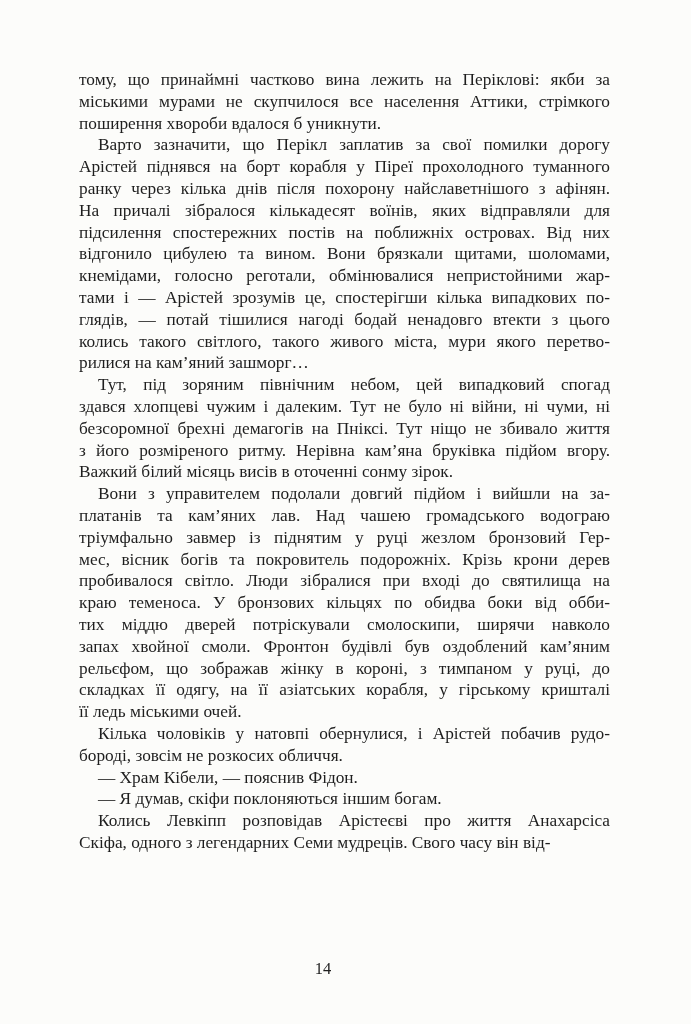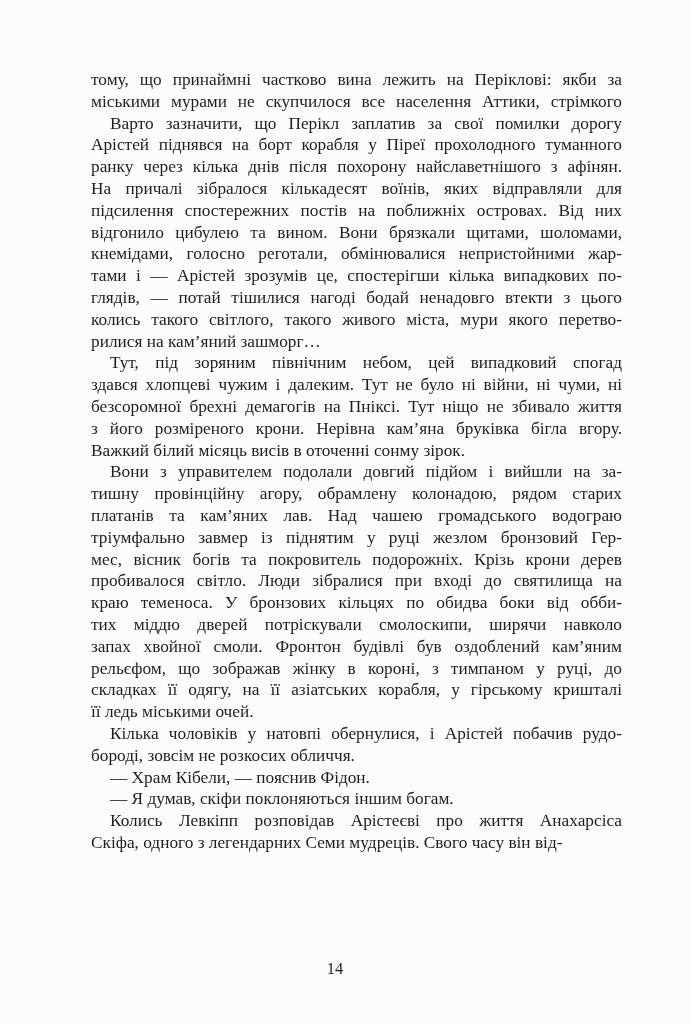--- a/index.html
+++ b/index.html
@@ -12,21 +12,20 @@
     background: var(--paper, #fcfcfa);
     overflow: hidden;
   }
   .book-page {
     position: relative;
     width: 634px;
     height: 1024px;
     background: var(--paper, #fcfcfa);
     color: var(--ink, #1e1e1e);
     font-family: "Liberation Serif", "DejaVu Serif", serif;
-    margin-left: 12px;
     -webkit-font-smoothing: antialiased;
   }
   .text-block {
     position: absolute;
     left: 79px;
     top: 69px;
     width: 531px;
   }
   .paragraph { margin: 0; }
   .line {
@@ -49,44 +48,44 @@
   }
 </style>
 </head>
 <body>
 
 <div class="book-page">
   <div class="text-block" id="text-block">
       <div class="paragraph">
         <div class="line">тому, що принаймні частково вина лежить на Періклові: якби за</div>
         <div class="line">міськими мурами не скупчилося все населення Аттики, стрімкого</div>
+        <div class="line plast">поширення хвороби вдалося б уникнути.</div>
       </div>
       <div class="paragraph">
         <div class="line indent">Варто зазначити, що Перікл заплатив за свої помилки дорогу</div>
         <div class="line">Арістей піднявся на борт корабля у Піреї прохолодного туманного</div>
         <div class="line">ранку через кілька днів після похорону найславетнішого з афінян.</div>
         <div class="line">На причалі зібралося кількадесят воїнів, яких відправляли для</div>
         <div class="line">підсилення спостережних постів на поближніх островах. Від них</div>
         <div class="line">відгонило цибулею та вином. Вони брязкали щитами, шоломами,</div>
         <div class="line">кнемідами, голосно реготали, обмінювалися непристойними жар-</div>
         <div class="line">тами і — Арістей зрозумів це, спостерігши кілька випадкових по-</div>
         <div class="line">глядів, — потай тішилися нагоді бодай ненадовго втекти з цього</div>
         <div class="line">колись такого світлого, такого живого міста, мури якого перетво-</div>
         <div class="line plast">рилися на кам’яний зашморг…</div>
       </div>
       <div class="paragraph">
         <div class="line indent">Тут, під зоряним північним небом, цей випадковий спогад</div>
         <div class="line">здався хлопцеві чужим і далеким. Тут не було ні війни, ні чуми, ні</div>
         <div class="line">безсоромної брехні демагогів на Пніксі. Тут ніщо не збивало життя</div>
-        <div class="line">з його розміреного крони. Нерівна кам’яна бруківка бігла вгору.</div>
+        <div class="line">з його розміреного ритму. Нерівна кам’яна бруківка підйом вгору.</div>
         <div class="line plast">Важкий білий місяць висів в оточенні сонму зірок.</div>
       </div>
       <div class="paragraph">
         <div class="line indent">Вони з управителем подолали довгий підйом і вийшли на за-</div>
-        <div class="line">тишну провінційну агору, обрамлену колонадою, рядом старих</div>
         <div class="line">платанів та кам’яних лав. Над чашею громадського водограю</div>
         <div class="line">тріумфально завмер із піднятим у руці жезлом бронзовий Гер-</div>
         <div class="line">мес, вісник богів та покровитель подорожніх. Крізь крони дерев</div>
         <div class="line">пробивалося світло. Люди зібралися при вході до святилища на</div>
         <div class="line">краю теменоса. У бронзових кільцях по обидва боки від обби-</div>
         <div class="line">тих міддю дверей потріскували смолоскипи, ширячи навколо</div>
         <div class="line">запах хвойної смоли. Фронтон будівлі був оздоблений кам’яним</div>
         <div class="line">рельєфом, що зображав жінку в короні, з тимпаном у руці, до</div>
         <div class="line">складках її одягу, на її азіатських корабля, у гірському кришталі</div>
         <div class="line plast">її ледь міськими очей.</div>

